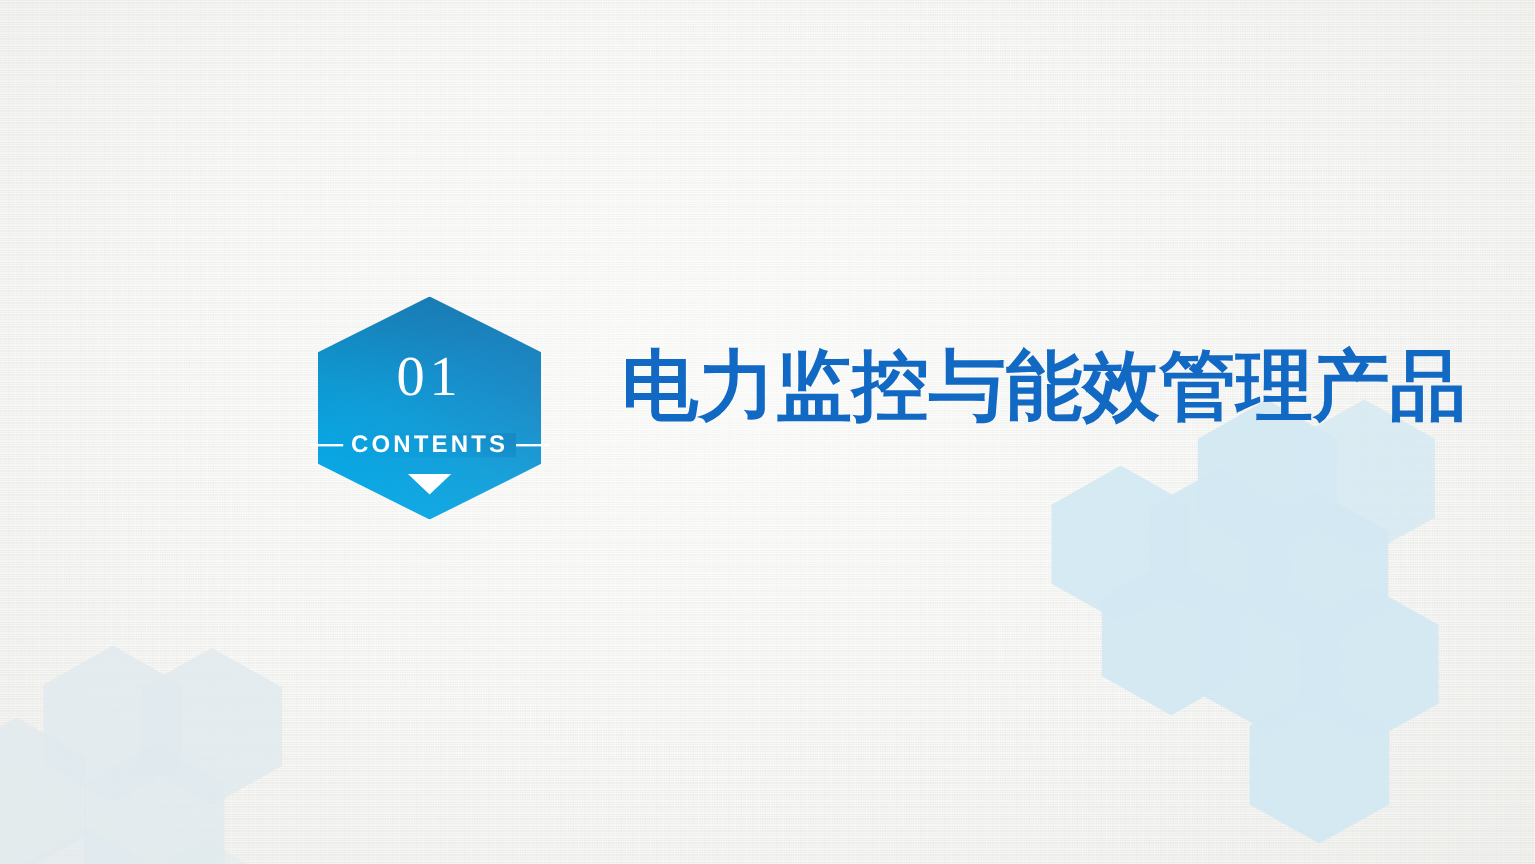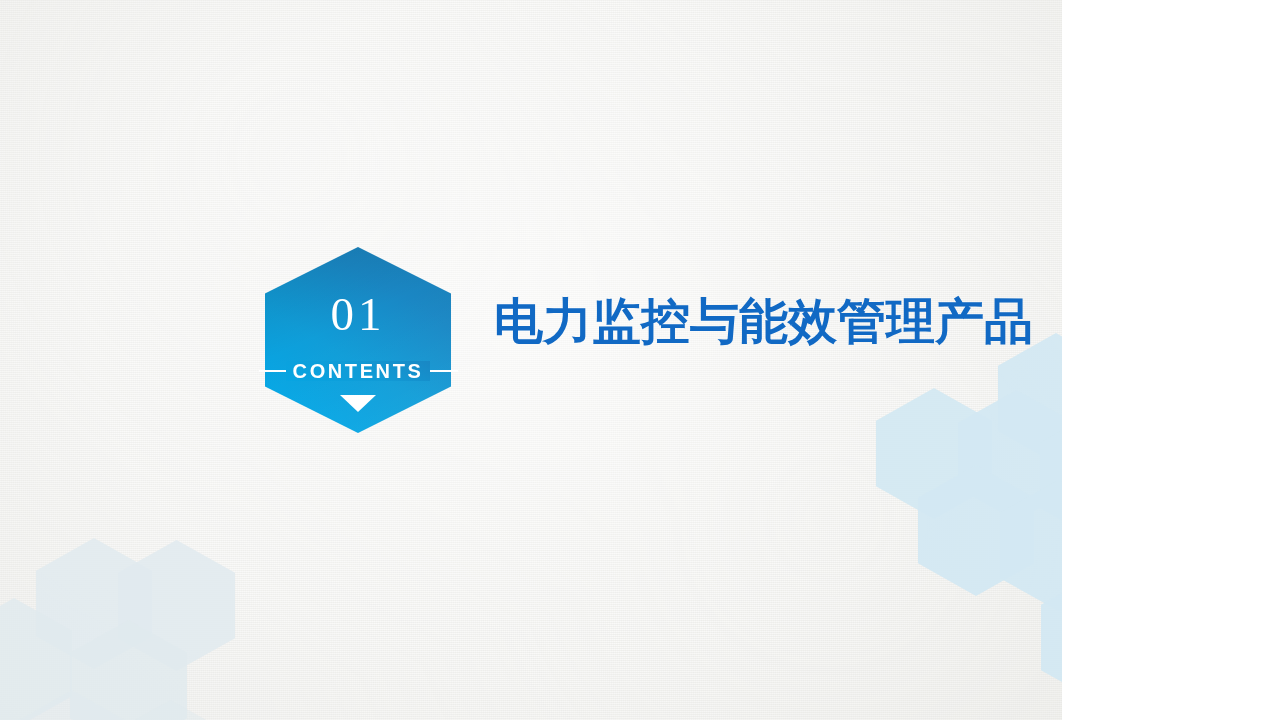--- a/index.html
+++ b/index.html
@@ -4,21 +4,21 @@
 <title>Section Divider Slide</title>
 <style>
   html, body {
     margin: 0;
     padding: 0;
     background: #ffffff;
   }
 
   #slide {
     position: relative;
-    width: 1062px;
+    width: 1279px;
     height: 720px;
     overflow: hidden;
     background-color: #f3f3f1;
     font-family: "Liberation Sans", sans-serif;
     -webkit-font-smoothing: antialiased;
   }
 
   
   #paper-texture {
     position: absolute;
@@ -138,24 +138,24 @@
     width: 0;
     height: 0;
     border-left: 18px solid transparent;
     border-right: 18px solid transparent;
     border-top: 17px solid #ffffff;
   }
 
   
   #section-title {
     position: absolute;
-    left: 494px;
+    left: 518px;
     top: 288px;
     font-family: "Liberation Sans", "DejaVu Sans", sans-serif;
-    font-size: 49px;
+    font-size: 64px;
     line-height: 66px;
     font-weight: bold;
     color: #1169c4;
     letter-spacing: 0px;
     white-space: nowrap;
   }
 </style>
 </head>
 <body>
 

